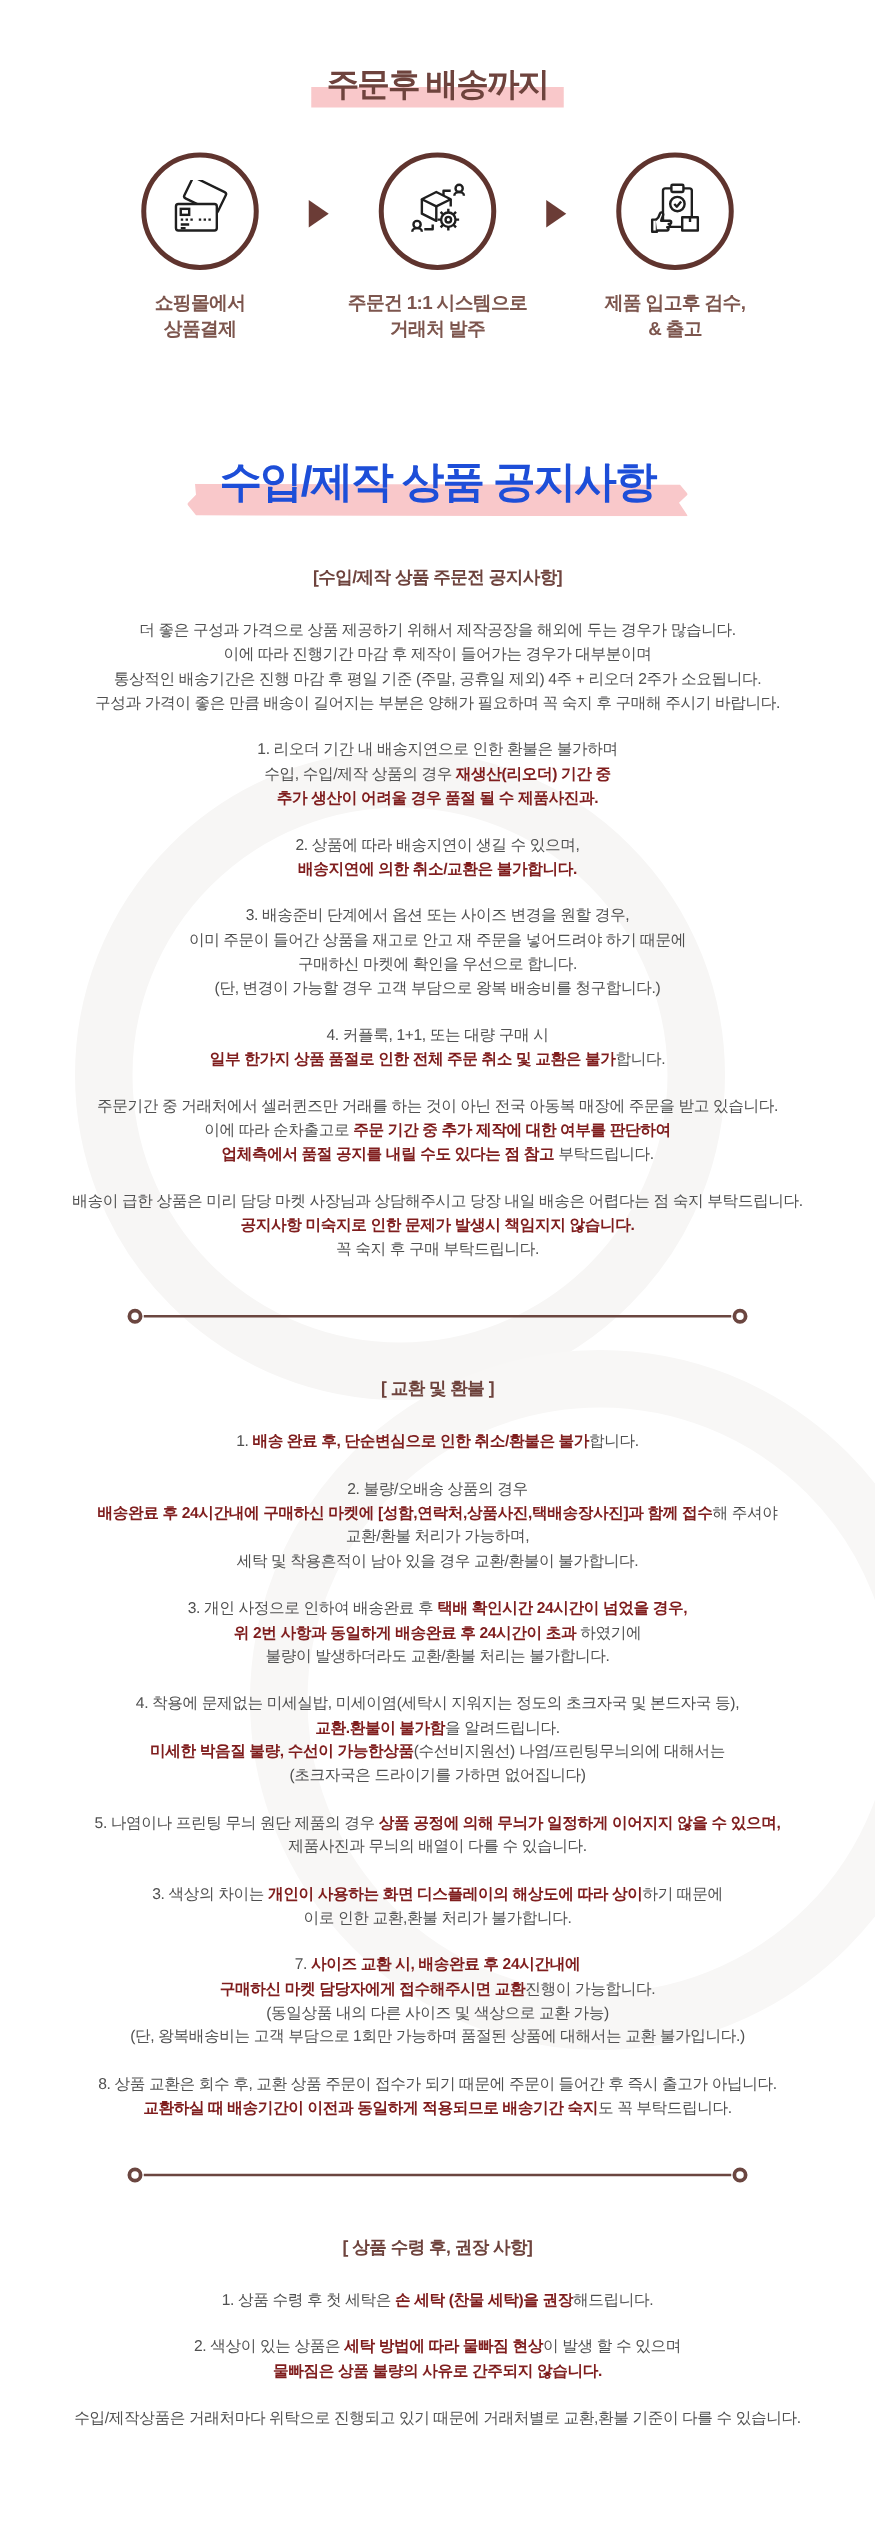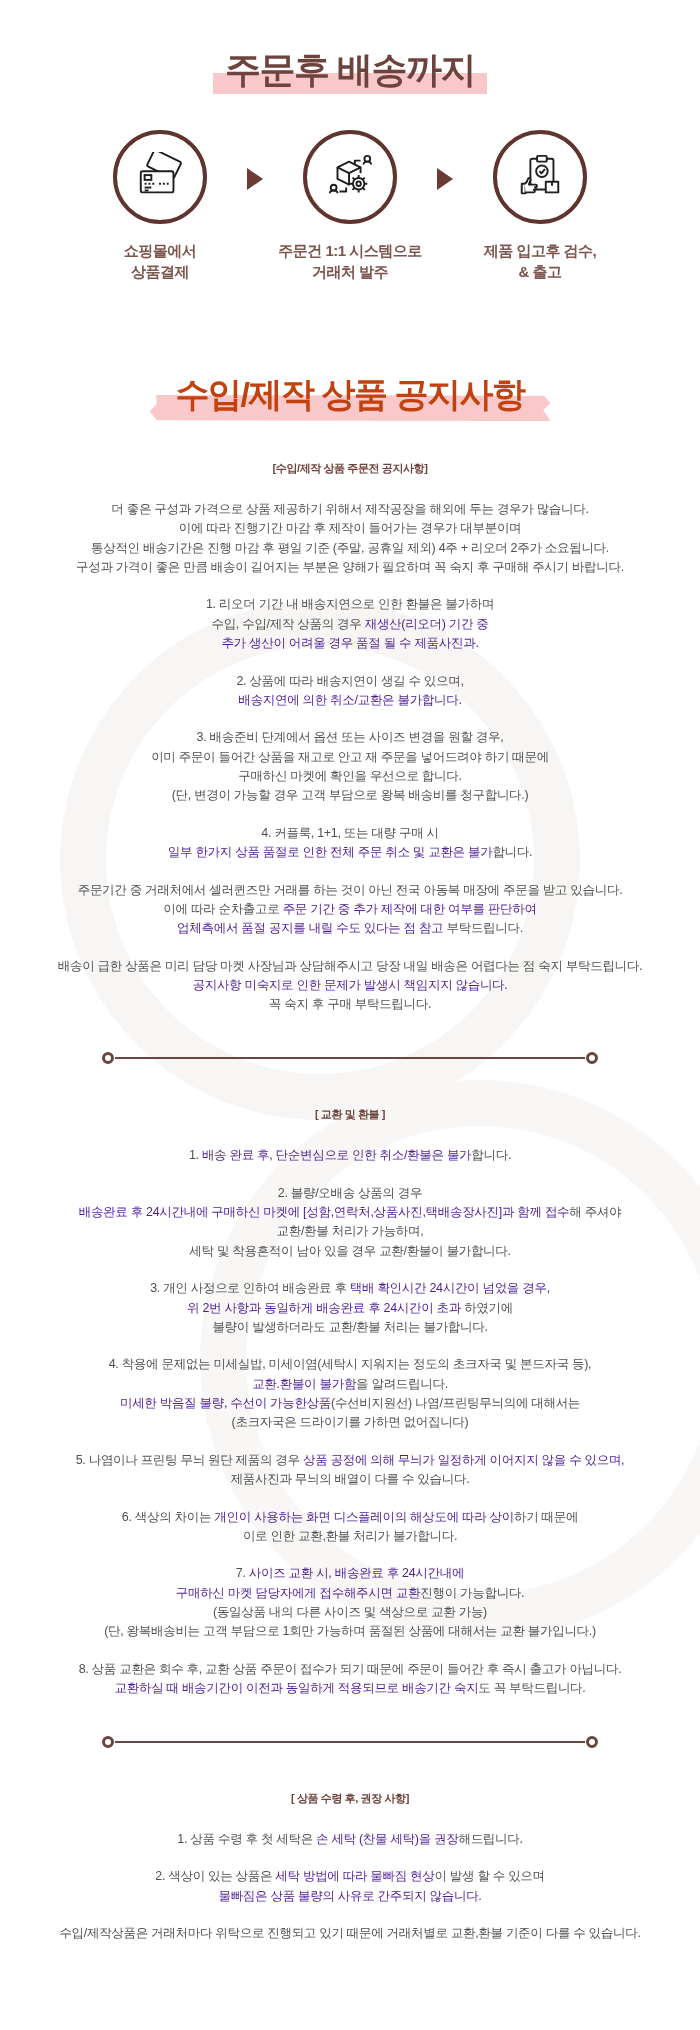--- a/index.html
+++ b/index.html
@@ -13,21 +13,21 @@
   
   .wm { position:absolute; border-radius:50%; border:46px solid #f7f6f5; z-index:0; }
   .wm1 { width:520px; height:520px; left:60px; top:600px; }
   .wm2 { width:560px; height:560px; left:200px; top:1080px; border-color:#f8f7f6; }
 
   .content { position:relative; z-index:1; text-align:center; }
 
   
   .title { margin:0; line-height:1.1; }
   .hl {
-    display:inline-block; font-size:36px; font-weight:bold; letter-spacing:-1.5px;
+    display:inline-block; font-size:26px; font-weight:bold; letter-spacing:-1.5px;
     color:#6e433d; padding:2px 12px 4px;
     background:linear-gradient(to bottom, transparent 54%, #f9c8ca 54%, #f9c8ca 100%);
   }
 
   
   .steps { margin-top:36px; display:flex; justify-content:center; align-items:flex-start; gap:12px; }
   .step { width:150px; }
   .circle {
     width:94px; height:94px; margin:0 auto; border:4px solid #5f342e; border-radius:50%;
     display:flex; align-items:center; justify-content:center; background:#fff;
@@ -40,33 +40,33 @@
   .caption { margin-top:16px; font-size:15px; font-weight:bold; color:#7d564e; line-height:1.4; letter-spacing:-0.5px; }
 
   
   .title2 { margin:94px 0 0; line-height:1.1; }
   .tape-wrap { position:relative; display:inline-block; padding:0 10px; }
   .tape {
     position:absolute; left:-16px; right:-16px; top:52%; height:26px; background:#f9c8ca;
     clip-path:polygon(1.6% 0, 98.4% 3%, 100% 32%, 98.2% 58%, 100% 100%, 1.8% 97%, 0 62%, 1.8% 34%);
   }
   .title2-text {
-    position:relative; font-size:34px; font-weight:bold; letter-spacing:-1.5px; color:#c2410c;
+    position:relative; font-size:34px; font-weight:bold; letter-spacing:-1.5px; color:#1d4ed8;
   }
 
   
   .notice-section { margin-top:48px; }
   .section-heading {
-    margin:0 0 24px; font-size:11px; font-weight:bold; color:#6e433d; letter-spacing:-0.4px;
+    margin:0 0 24px; font-size:14px; font-weight:bold; color:#6e433d; letter-spacing:-0.4px;
   }
   .blocks { }
   .block { margin:0 auto 18px; max-width:620px; font-size:12.5px; line-height:1.55; color:#505050; letter-spacing:-0.3px; }
   .block:last-child { margin-bottom:0; }
   .line { min-height:1.2em; }
-  .line span.r { color:#4c1d95; font-weight:normal; }
+  .line span.r { color:#7f1d1d; font-weight:bold; }
 
   
   .divider { position:relative; width:470px; height:2.5px; background:#6b4640; margin:42px auto; }
   .divider::before, .divider::after {
     content:""; position:absolute; top:-4.5px; width:6px; height:6px;
     border:3px solid #6b4640; border-radius:50%; background:#fff;
   }
   .divider::before { left:-13px; }
   .divider::after  { right:-13px; }
 
@@ -230,21 +230,21 @@
             <div class="line"><span>4. 착용에 문제없는 미세실밥, 미세이염(세탁시 지워지는 정도의 초크자국 및 본드자국 등),</span></div>
             <div class="line"><span class="r">교환.환불이 불가함</span><span>을 알려드립니다.</span></div>
             <div class="line"><span class="r">미세한 박음질 불량, 수선이 가능한상품</span><span>(수선비지원선) 나염/프린팅무늬의에 대해서는</span></div>
             <div class="line"><span>(초크자국은 드라이기를 가하면 없어집니다)</span></div>
           </div>
           <div class="block">
             <div class="line"><span>5. 나염이나 프린팅 무늬 원단 제품의 경우 </span><span class="r">상품 공정에 의해 무늬가 일정하게 이어지지 않을 수 있으며,</span></div>
             <div class="line"><span>제품사진과 무늬의 배열이 다를 수 있습니다.</span></div>
           </div>
           <div class="block">
-            <div class="line"><span>6. 색상의 차이는 </span><span class="r">개인이 사용하는 화면 디스플레이의 해상도에 따라 상이</span><span>하기 때문에</span></div>
+            <div class="line"><span>3. 색상의 차이는 </span><span class="r">개인이 사용하는 화면 디스플레이의 해상도에 따라 상이</span><span>하기 때문에</span></div>
             <div class="line"><span>이로 인한 교환,환불 처리가 불가합니다.</span></div>
           </div>
           <div class="block">
             <div class="line"><span>7. </span><span class="r">사이즈 교환 시, 배송완료 후 24시간내에</span></div>
             <div class="line"><span class="r">구매하신 마켓 담당자에게 접수해주시면 교환</span><span>진행이 가능합니다.</span></div>
             <div class="line"><span>(동일상품 내의 다른 사이즈 및 색상으로 교환 가능)</span></div>
             <div class="line"><span>(단, 왕복배송비는 고객 부담으로 1회만 가능하며 품절된 상품에 대해서는 교환 불가입니다.)</span></div>
           </div>
           <div class="block">
             <div class="line"><span>8. 상품 교환은 회수 후, 교환 상품 주문이 접수가 되기 때문에 주문이 들어간 후 즉시 출고가 아닙니다.</span></div>

